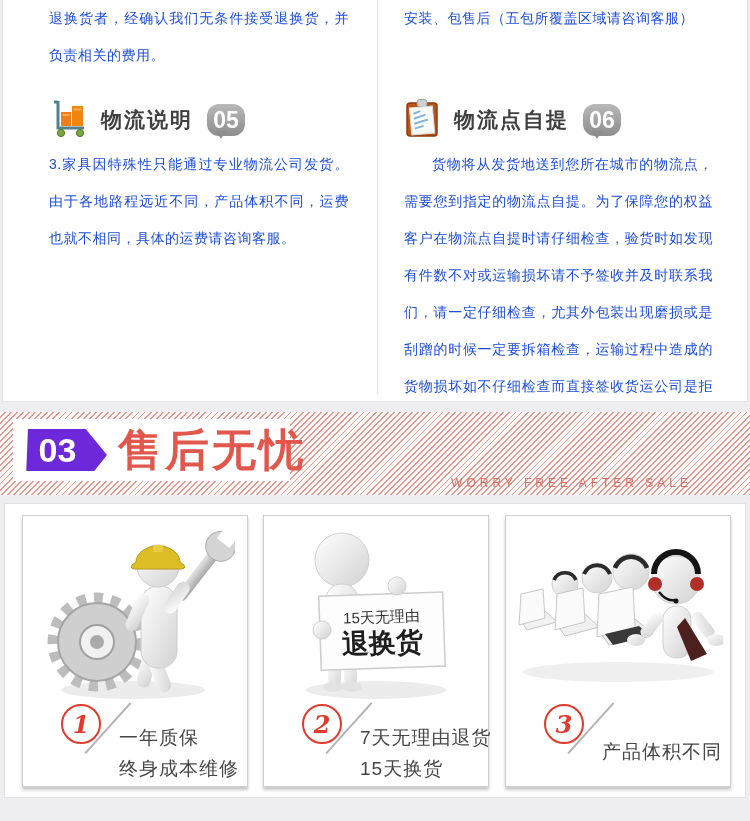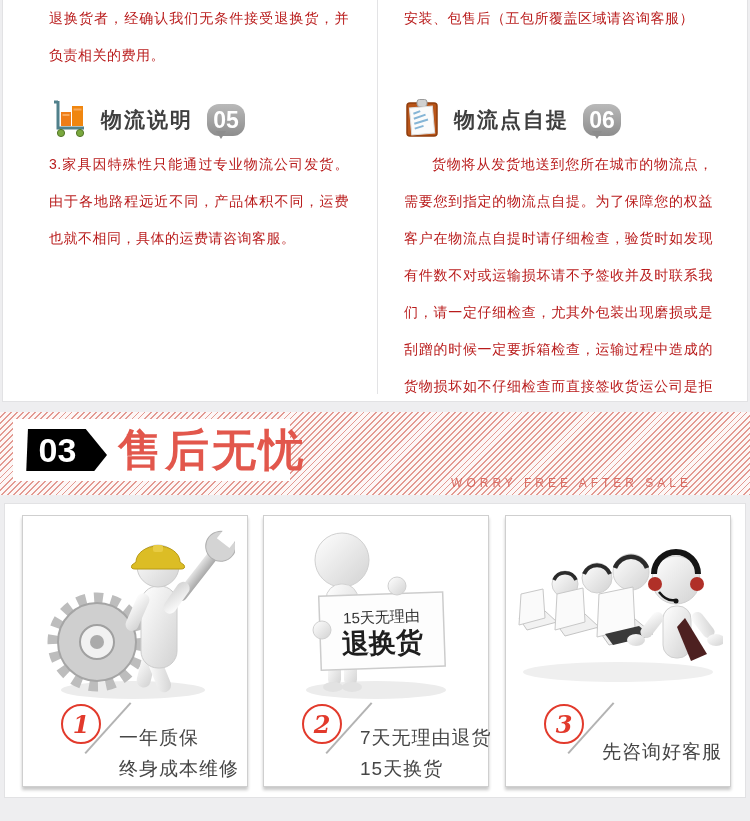--- a/index.html
+++ b/index.html
@@ -19,21 +19,21 @@
     border-bottom:1px solid #e2e2e4;
   }
   .col-divider {
     position:absolute; left:374px; top:0; width:1px; height:394px;
     background:#e3e3e5;
   }
   .col { position:absolute; top:0; }
   .col-left  { left:46px;  width:300px; }
   .col-right { left:401px; width:309px; }
   .para {
-    font-size:14px; line-height:37px; text-align:justify; color:#b91c1c;
+    font-size:14px; line-height:37px; text-align:justify; color:#1d4ed8;
     letter-spacing:0.5px;
   }
   .para.indent { text-indent:2em; }
   .carryover { position:absolute; top:0; left:0; right:0; }
   .section-head {
     position:absolute; top:100px; left:0;
     display:flex; align-items:center; height:40px;
   }
   .section-title {
     font-size:21px; font-weight:bold; color:#3f3f3f;
@@ -54,21 +54,21 @@
   .banner {
     position:absolute; left:0; top:412px; width:750px; height:83px;
     background:repeating-linear-gradient(135deg,#fdf7f6 0px,#fdf7f6 3px,#e39a92 3px,#e39a92 4.3px);
   }
   .banner-box {
     position:absolute; left:13px; top:7px; width:277px; height:62px;
     background:#fff; display:flex; align-items:center;
   }
   .banner-num {
     width:85px; height:42px; margin-left:9px; flex:0 0 auto;
-    background:#000000; color:#fff;
+    background:#6d28d9; color:#fff;
     clip-path:polygon(7% 0, 75% 0, 100% 62%, 85% 100%, 5% 100%);
     display:flex; align-items:center; justify-content:center;
     font-size:34px; font-weight:bold; padding-right:14px;
   }
   .banner-title {
     color:#e2574c; font-size:44px; font-weight:bold;
     margin-left:11px; letter-spacing:3px; white-space:nowrap;
   }
   .banner-sub {
     position:absolute; right:58px; bottom:5px;
@@ -295,18 +295,18 @@
         <ellipse cx="203" cy="118" rx="9" ry="6" fill="url(#fig)"></ellipse>
         <path d="M172 96 l22 36 -16 7 -14 -34 z" fill="#4d2020"></path>
       </svg>
     </div>
     <div class="card-foot">
       <span class="foot-diag"></span>
       <span class="foot-circle">
         <span class="foot-num">3</span>
       </span>
       <div class="foot-text" style="top:42px;">
-        <div>先咨询好客服</div>
+        <div>产品体积不同</div>
       </div>
     </div>
   </div>
 
 </div>
 
 </body></html>

